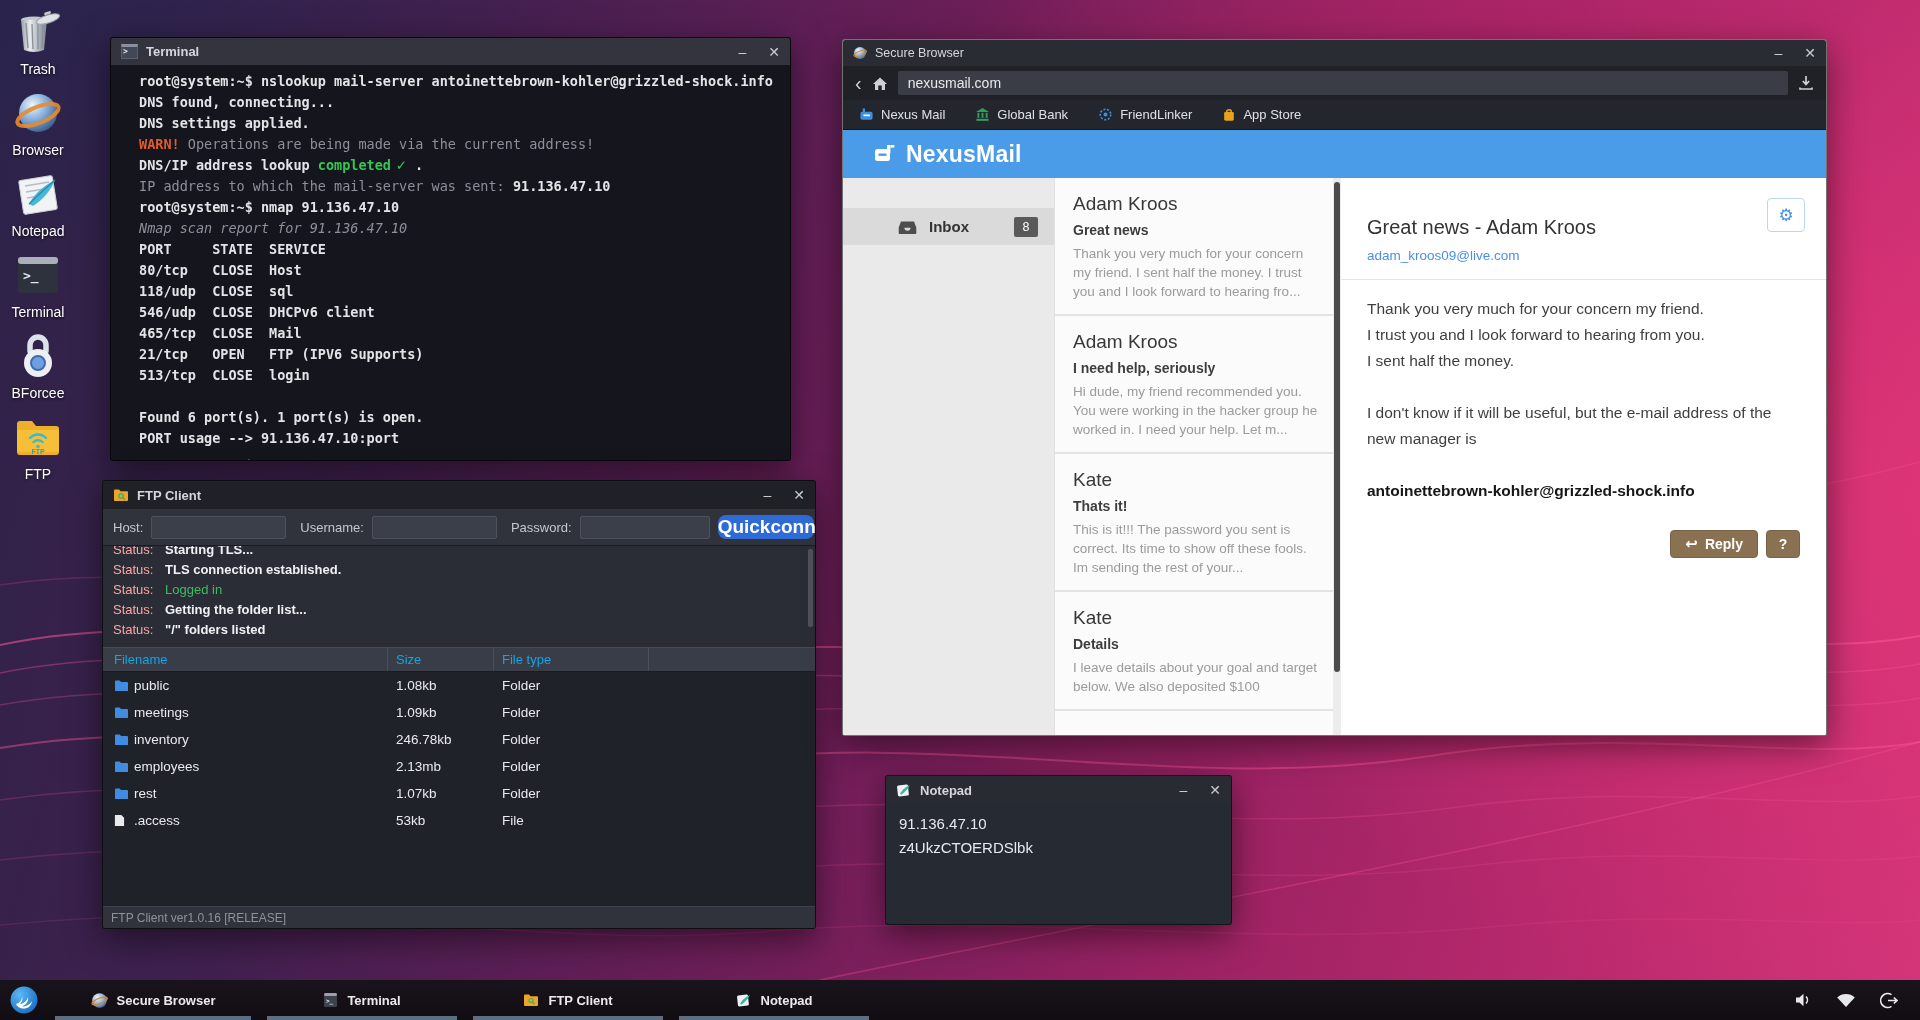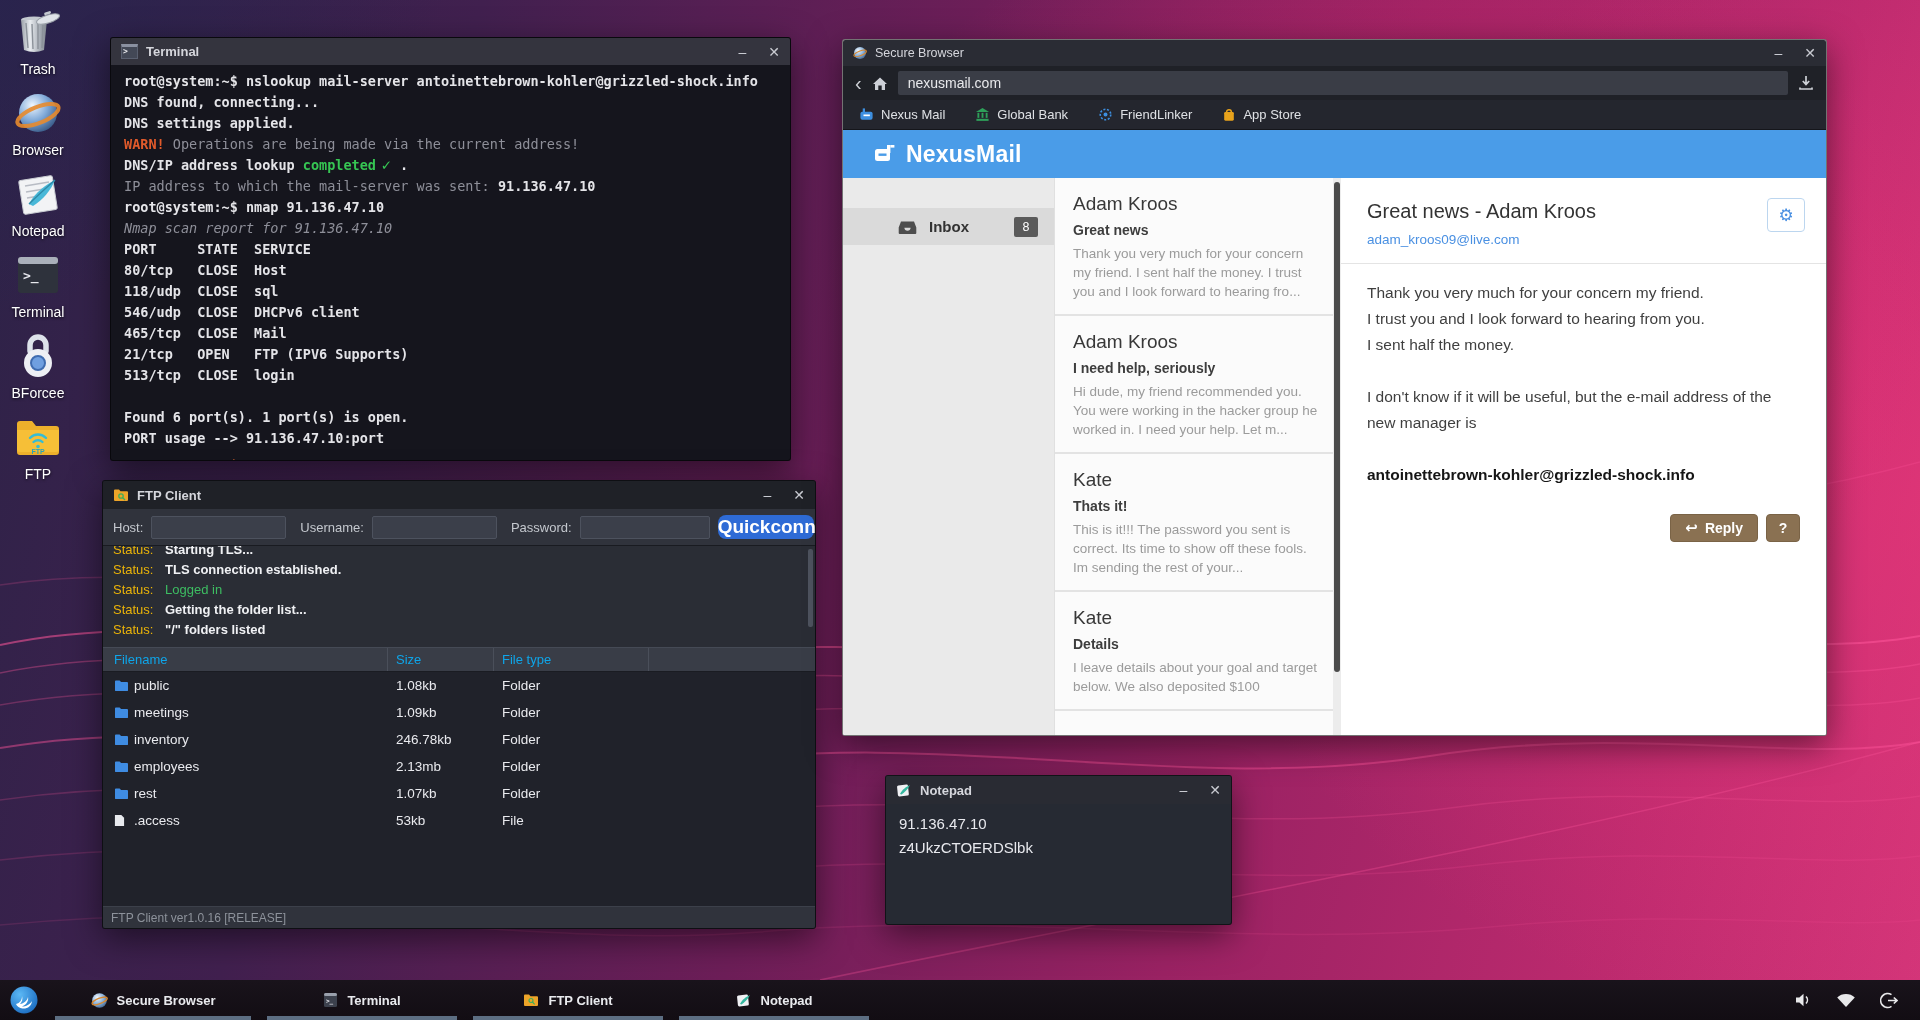--- a/index.html
+++ b/index.html
@@ -17,39 +17,39 @@
   .window{position:absolute;border-radius:3px;box-shadow:0 10px 34px rgba(0,0,0,.5);border:1px solid rgba(0,0,0,.55);overflow:hidden}
   .titlebar{display:flex;align-items:center;gap:8px;padding:0 10px;color:#d5d6dc;font-size:13px;font-weight:700}
   .tb-btns{margin-left:auto;display:flex;align-items:center;gap:22px;color:#c9cbd2}
   .tb-btn{font-size:14px;line-height:1;cursor:default;font-weight:400}
   .tb-ic{display:inline-flex;align-items:center}
 
   
   #terminal{left:110px;top:37px;width:681px;height:424px;background:#15151d}
   #terminal .titlebar{height:27px;background:#34343e}
   .term-ic{width:17px;height:15px;background:#434856;border:1px solid #5a6070;border-top:3px solid #8a90a0;color:#e8e8ec;font:700 8px/10px "DejaVu Sans Mono",monospace;text-align:left;padding-left:1px}
-  .term-body{padding:6px 13px;font-family:"DejaVu Sans Mono",monospace;font-size:13.5px;line-height:21px;white-space:pre}
+  .term-body{padding:6px 28px;font-family:"DejaVu Sans Mono",monospace;font-size:13.5px;line-height:21px;white-space:pre}
   .tline{white-space:pre}
   .seg.w{color:#e4e4e8}.seg.g{color:#8e8f99}.seg.b{font-weight:700}
   .seg.i{font-style:italic}.seg.warn{color:#e05a2b;font-weight:700}
   .seg.green{color:#36c653;font-weight:700}.seg.orange{color:#d2622f;font-weight:700}
   .seg.ck{font-family:"DejaVu Sans",sans-serif}
   .tline:last-child{margin-top:6px}
 
   
   #ftp{left:102px;top:480px;width:714px;height:449px;background:#20222a}
   #ftp .titlebar{height:28px;background:#1f2127}
   .ftp-toolbar{height:37px;background:#30333c;display:flex;align-items:center;gap:8px;padding:0 10px;border-bottom:1px solid #191b21}
   .ftp-toolbar label{color:#c4c8ce;font-size:13px}
   .ftp-toolbar input{height:23px;background:#3b3f4a;border:1px solid #4d525e;border-radius:2px;color:#e8e9ec;padding:0 6px;font-size:13px;outline:none}
   .qc-btn{margin-left:auto;width:96px;height:24px;background:#2e6bd6;border:none;border-radius:8px;color:#fff;font-weight:700;font-size:19px;font-family:"Liberation Sans",sans-serif}
   .ftp-status{position:relative;height:101px;background:#2a2d35;padding:2px 10px;overflow:hidden}
   .sline{height:20px;display:flex;gap:6px;align-items:center}
   .sline:first-child{margin-top:-9px}
-  .slabel{color:#eab308;font-size:13px;width:46px;flex:none}
+  .slabel{color:#fca5a5;font-size:13px;width:46px;flex:none}
   .stext{color:#f0f1f4;font-size:13px;font-weight:700}
   .stext.green{color:#3dbd62;font-weight:400}
   .ftp-scroll{position:absolute;right:2px;top:3px;width:5px;height:78px;background:#4d525e;border-radius:2px}
   .ftp-head{height:25px;background:#393d47;display:flex;align-items:flex-start;color:#0ea5e9;font-size:13px;border-top:1px solid #454a55;border-bottom:1px solid #1a1c22}
   .ftp-head .h1{width:285px;padding-left:11px;border-right:1px solid #4a4f5a;height:100%;display:flex;align-items:center}
   .ftp-head .h2{width:106px;padding-left:8px;border-right:1px solid #4a4f5a;height:100%;display:flex;align-items:center}
   .ftp-head .h3{width:155px;padding-left:8px;border-right:1px solid #4a4f5a;height:100%;display:flex;align-items:center}
   .ftp-rows{background:#20222a}
   .frow{height:27px;display:flex;align-items:center;color:#e9eaee;font-size:13.5px}
   .ficon{width:20px;margin-left:11px;display:inline-flex}
@@ -74,21 +74,21 @@
   .inbox-row{margin-top:30px;height:37px;background:#dadada;display:flex;align-items:center;padding:0 16px 0 55px;gap:12px}
   .inbox-label{color:#333;font-size:15px;font-weight:600}
   .inbox-badge{margin-left:auto;min-width:24px;height:20px;background:#5a5a5a;color:#fff;font-size:12.5px;display:flex;align-items:center;justify-content:center;border-radius:2px}
   .mlist{width:279px;flex:none;background:#fbfbfb;overflow:hidden;border-left:1px solid #e0e0e0}
   .mitem{padding:15px 14px 13px 18px;border-bottom:2px solid #e3e3e3}
   .msender{font-size:19px;color:#383838;margin-bottom:7px}
   .msubject{font-size:14px;color:#3d3d3d;font-weight:700;margin-bottom:6px}
   .mpreview{font-size:13.5px;color:#9b9b9b;line-height:19px}
   .list-scroll{width:8px;flex:none;background:#ececec;position:relative}
   .list-thumb{position:absolute;top:4px;left:1px;width:6px;height:490px;background:#4b4b4b;border-radius:3px}
-  .reader{flex:1;background:#fff;position:relative;padding:0 26px}
+  .reader{flex:1;background:#fff;position:relative;padding:16px 26px}
   .r-head{padding-top:22px;padding-bottom:16px;border-bottom:1px solid #e4e4e4;margin:0 -26px;padding-left:26px;padding-right:26px}
   .r-title{font-size:20px;color:#333}
   .r-from{font-size:13.5px;color:#4a90e2;margin-top:9px}
   .gear-btn{position:absolute;top:20px;right:21px;width:38px;height:34px;border:1px solid #bcd6ef;border-radius:4px;background:#fff;display:flex;align-items:center;justify-content:center;color:#4a90e2;font-size:17px;font-family:"DejaVu Sans",sans-serif}
   .r-body{margin-top:16px}
   .bline{font-size:15.5px;line-height:26px;color:#3f3f3f}
   .bline.bbold{font-weight:700;color:#161616}
   .r-actions{display:flex;justify-content:flex-end;gap:8px;margin-top:26px}
   .reply-btn{height:28px;padding:0 14px;background:#8a7152;border:1px solid #7a6346;border-radius:4px;color:#fff;font-size:14px;font-weight:700;display:flex;align-items:center;gap:7px;font-family:"Liberation Sans",sans-serif}
   .reply-glyph{font-family:"DejaVu Sans",sans-serif;font-size:15px;font-weight:700}

